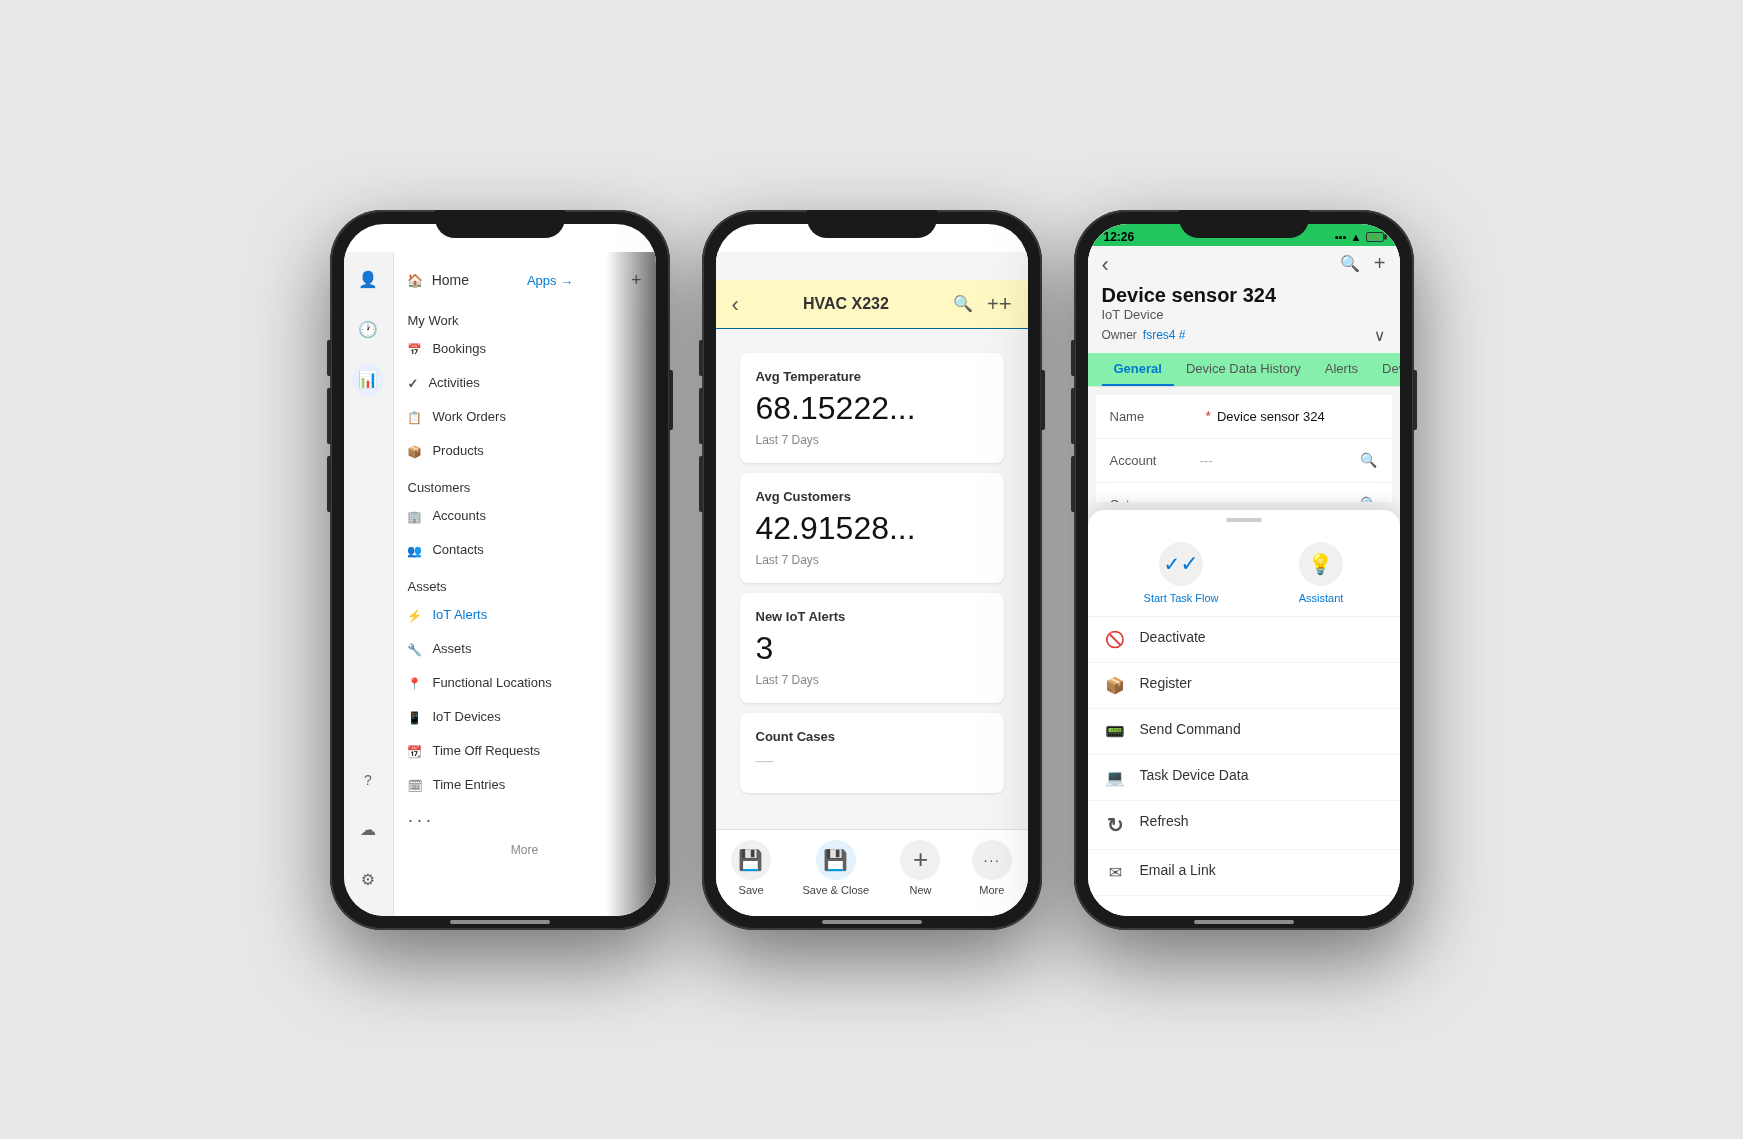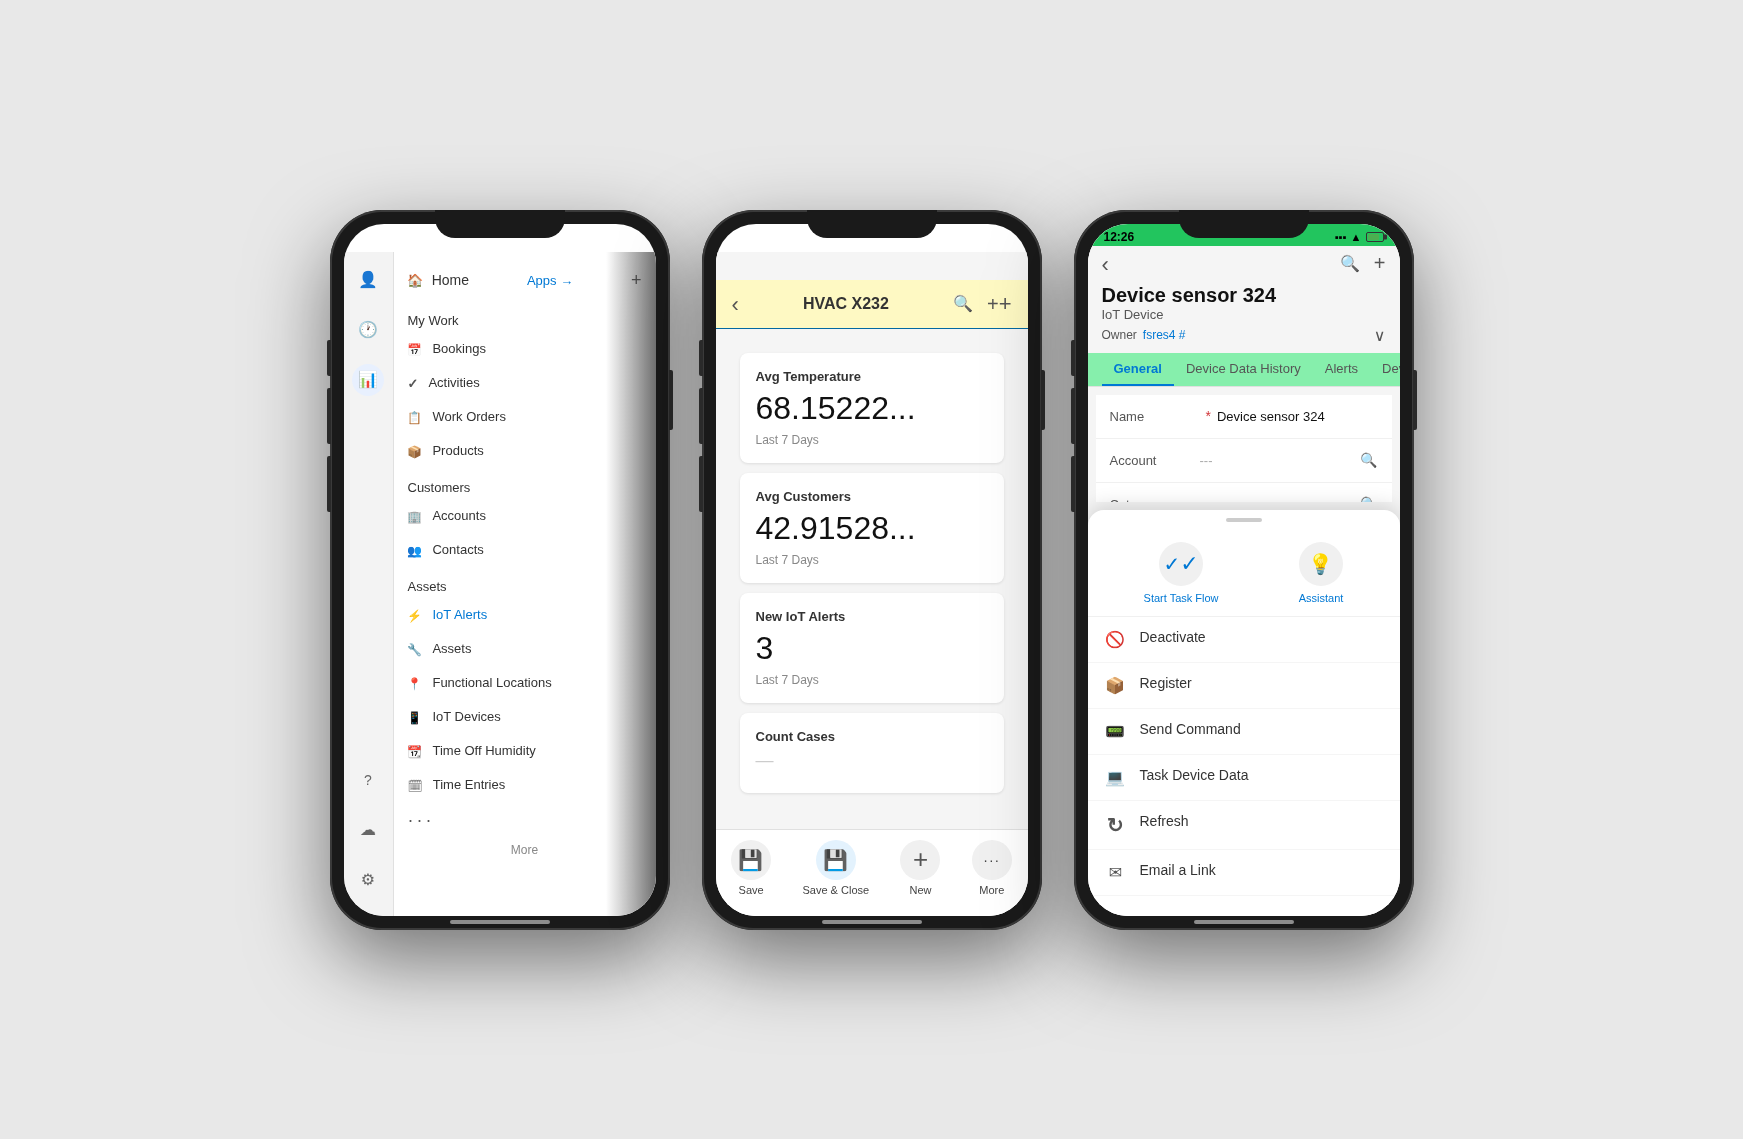--- a/index.html
+++ b/index.html
@@ -469,21 +469,21 @@
           <span class="icon-location nav-item-icon"></span>
           <span>Functional Locations</span>
         </div>
         <div class="nav-item">
           <span class="icon-device nav-item-icon"></span>
           <span>IoT Devices</span>
         </div>
 
         <div class="nav-item">
           <span class="icon-timeoff nav-item-icon"></span>
-          <span>Time Off Humidity</span>
+          <span>Time Off Requests</span>
         </div>
         <div class="nav-item">
           <span class="icon-timeentry nav-item-icon"></span>
           <span>Time Entries</span>
         </div>
         <div class="more-dots">···</div>
         <div style="text-align:center; padding: 4px 14px 8px; font-size:12px; color:#888">More</div>
       </div>
       <div class="dark-overlay"></div>
     </div>

